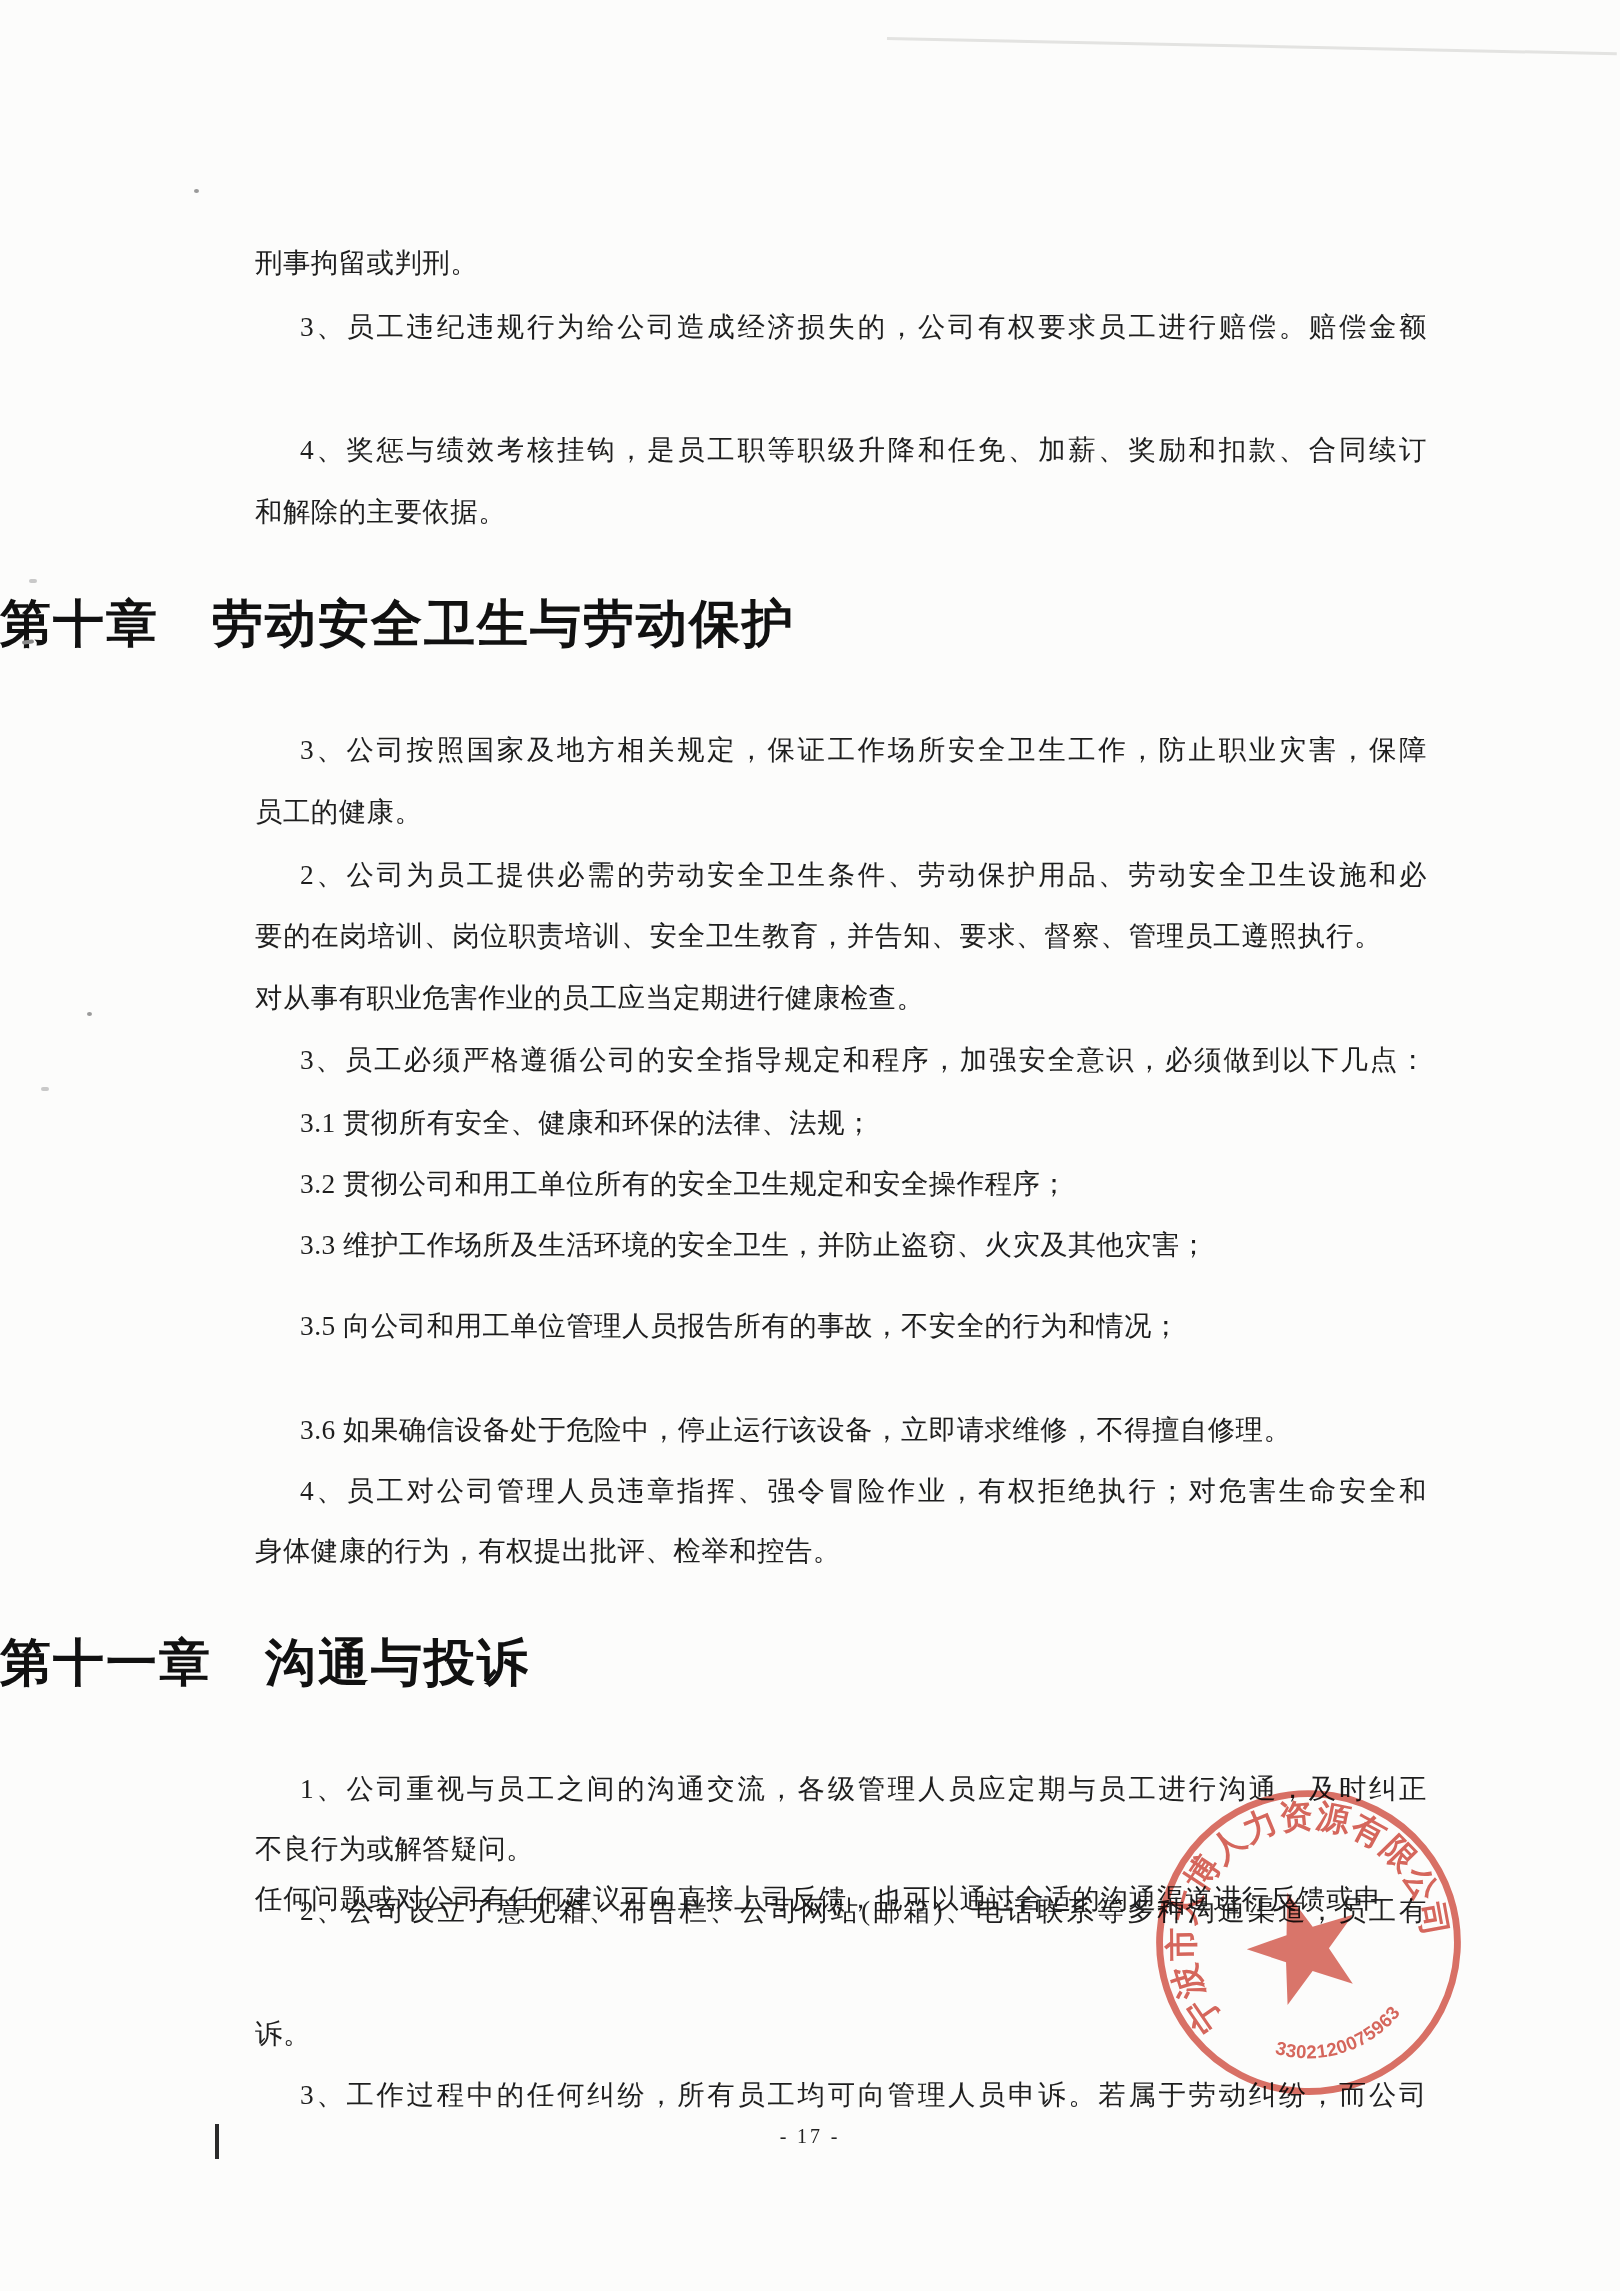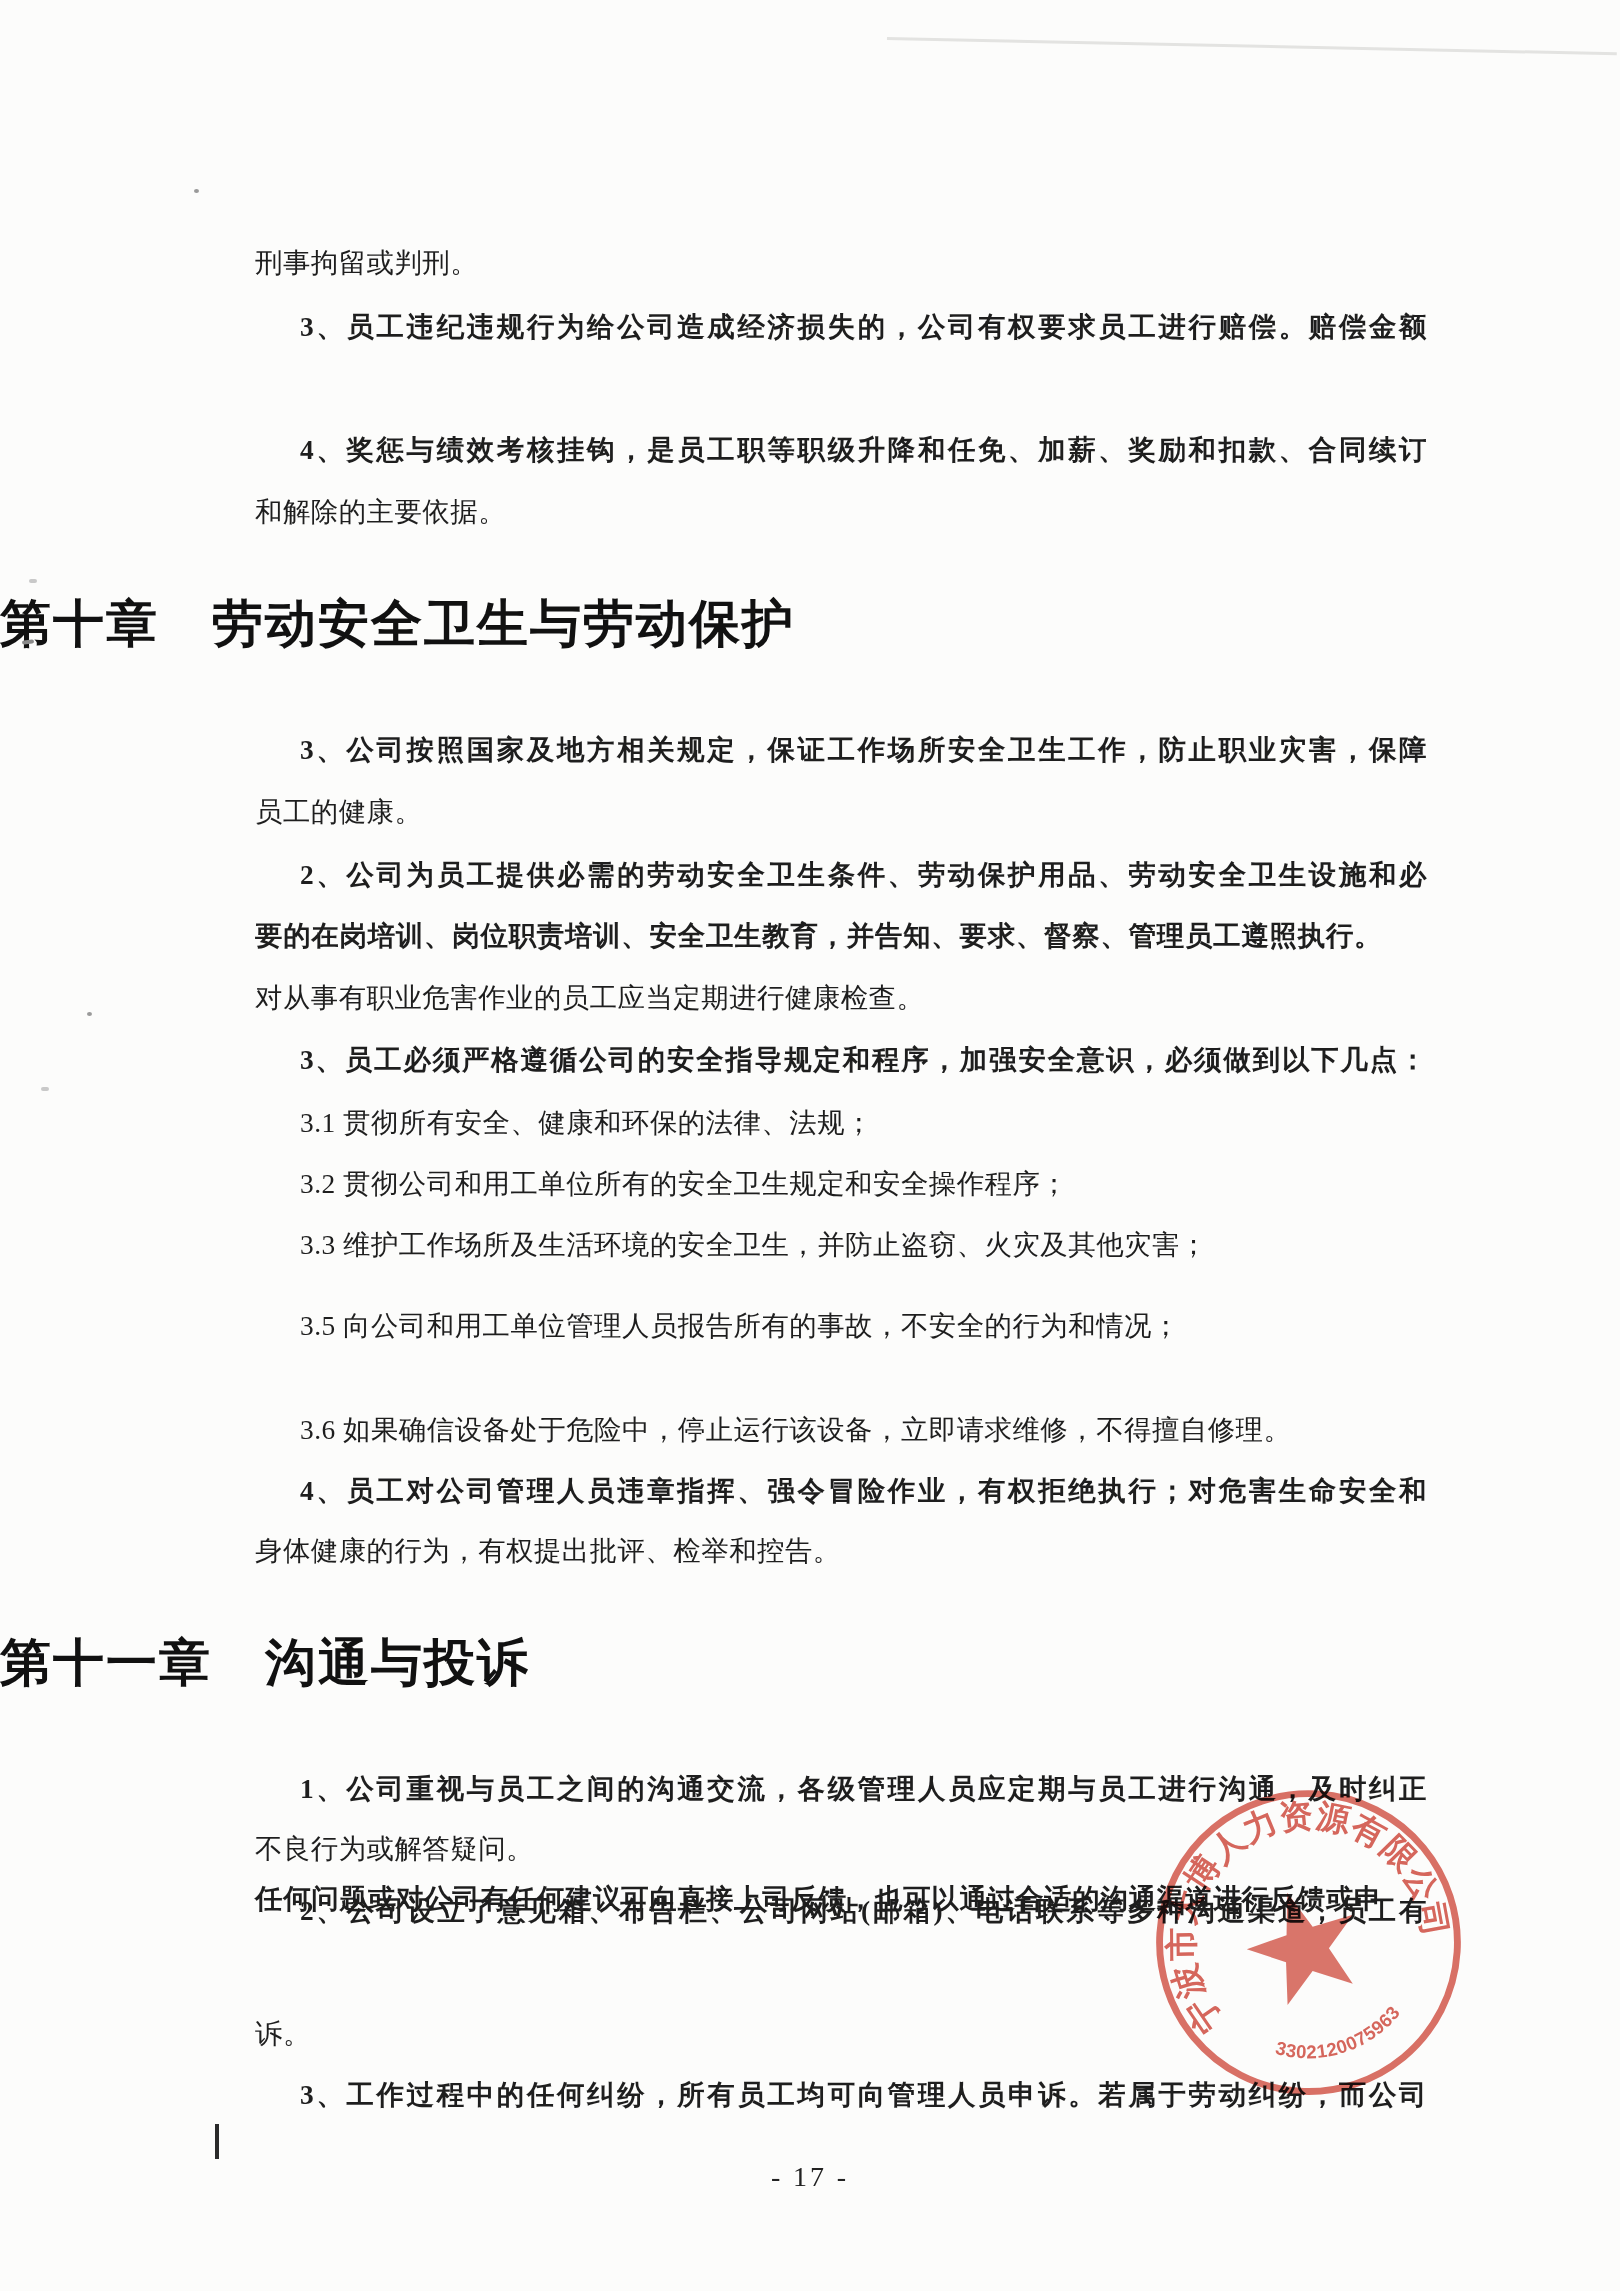--- a/index.html
+++ b/index.html
@@ -15,31 +15,31 @@
     padding-left:24px;
   }
   .ln {
     position:absolute;
     left:255px; width:1127px;
     font-size:27.4px; line-height:37px;
     letter-spacing:0.5px;
     white-space:normal;
   }
   .indent { padding-left:45px; }
-  .fill { text-align:justify; text-align-last:justify;font-weight:bold; }
+  .fill { text-align:justify; text-align-last:justify; }
   .heading {
     position:absolute; left:0; width:1620px;
     font-family:"Liberation Sans","DejaVu Sans",sans-serif;
     font-weight:bold; font-size:51px; line-height:59px;
     color:#111; letter-spacing:2px;
   }
   .heading .gap { display:inline-block; width:53px; }
   .pageno {
     position:absolute; left:0; width:1620px; top:2125px;
-    text-align:center; font-size:28px; letter-spacing:2.9px; color:#222;margin-top:36px;
+    text-align:center; font-size:20px; letter-spacing:2.9px; color:#222;
   }
   .stamp {
     position:absolute; left:1127px; top:1776px;
     width:363px; height:338px;
     mix-blend-mode:multiply; opacity:0.9;
   }
   .stamp svg { width:100%; height:100%; }
   .stamp text {
     font-family:"Liberation Sans","DejaVu Sans",sans-serif;
     font-weight:bold;

